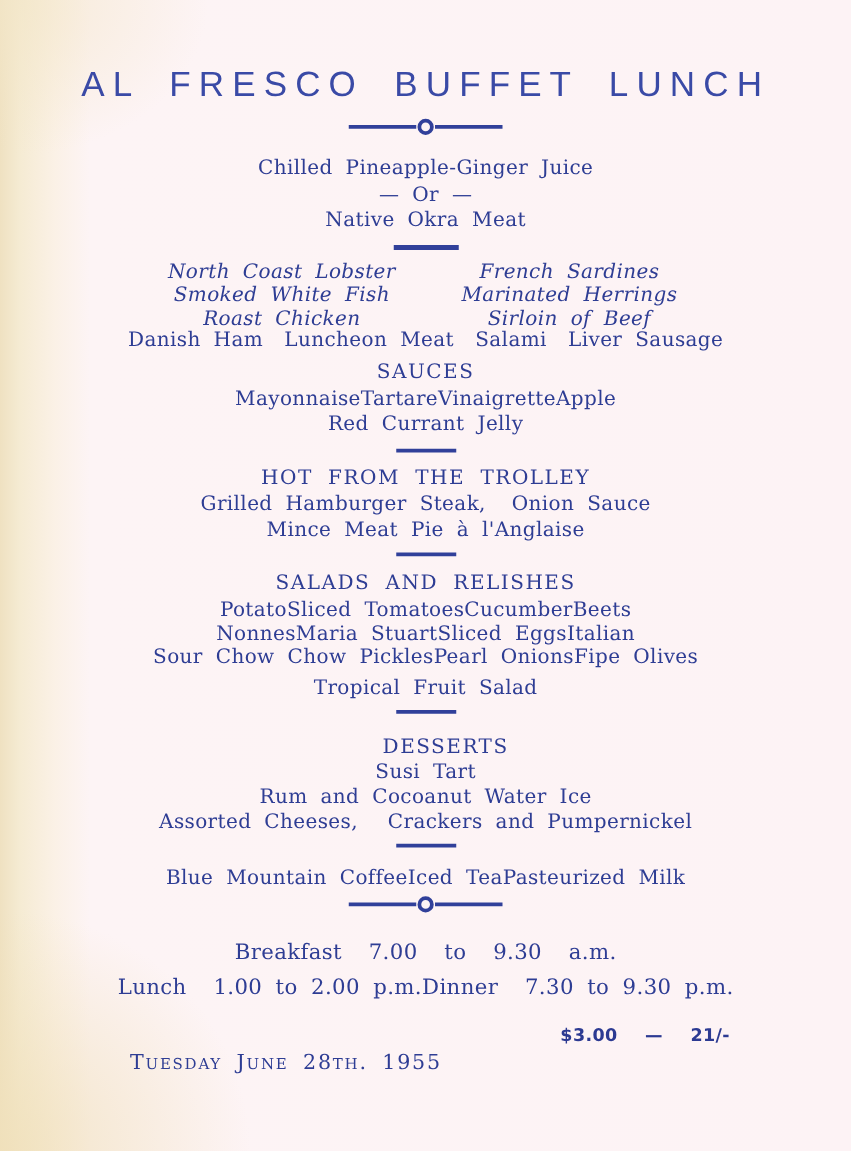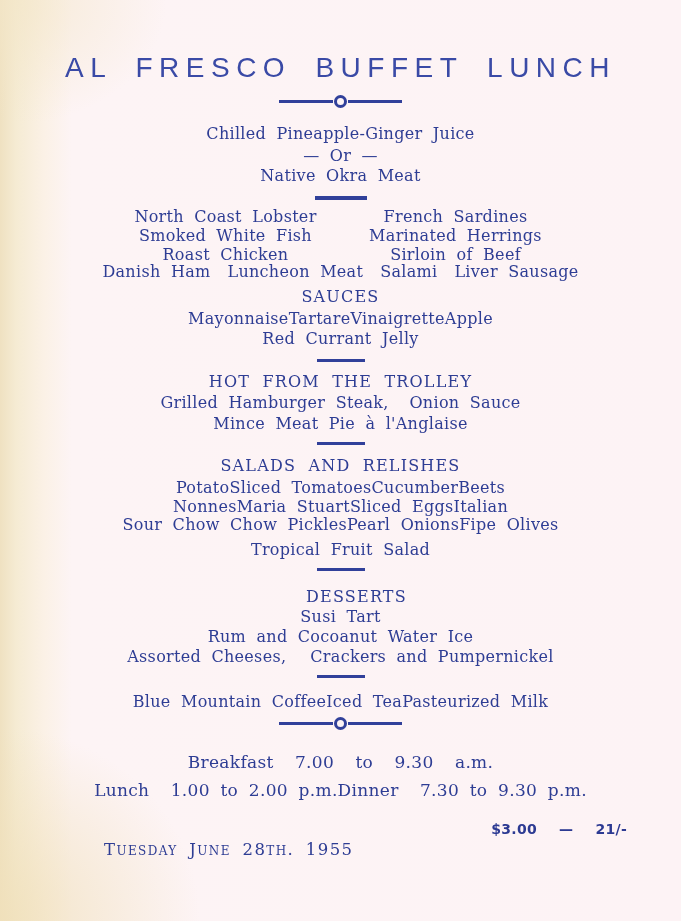--- a/index.html
+++ b/index.html
@@ -39,21 +39,21 @@
     display:grid;grid-template-columns:1fr 1fr;
     width:460px;margin:0 auto;
   }
   .cols .line{line-height:19px;}
   
   .spread{display:flex;justify-content:center;margin:0 auto;}
   .gaprow{display:flex;justify-content:center;}
   .times{font-size:17px;line-height:22px;}
   .price{
     display:flex;justify-content:flex-end;align-items:center;
-    padding-right:54px;gap:22px;
+    padding-right:97px;gap:22px;
     font-family:"DejaVu Sans", sans-serif;font-weight:700;
     font-size:14px;letter-spacing:.3px;color:#2c3a92;
   }
   .date{
     position:absolute;left:104px;
     font-variant:small-caps;font-size:16.5px;letter-spacing:1.4px;word-spacing:5px;
     color:#2e3d94;white-space:pre;
   }
 </style>
 </head>
@@ -70,21 +70,21 @@
   </div>
 
   <div class="line abs" style="top:124px;">Chilled Pineapple-Ginger Juice</div>
   <div class="line abs" style="top:146px;">— Or —</div>
   <div class="line abs" style="top:166px;">Native Okra Meat</div>
 
   <div class="abs" style="top:196px;">
       <div class="rule thick"></div>
     </div>
 
-  <div class="cols abs" style="top:207px;">
+  <div class="cols abs" style="top:207px;font-style:italic;">
     <div class="line">North Coast Lobster</div>
     <div class="line">French Sardines</div>
     <div class="line">Smoked White Fish</div>
     <div class="line">Marinated Herrings</div>
     <div class="line">Roast Chicken</div>
     <div class="line">Sirloin of Beef</div>
   </div>
 
   <div class="gaprow abs" style="top:262px;gap:17px;">
     <span class="line">Danish Ham</span>

